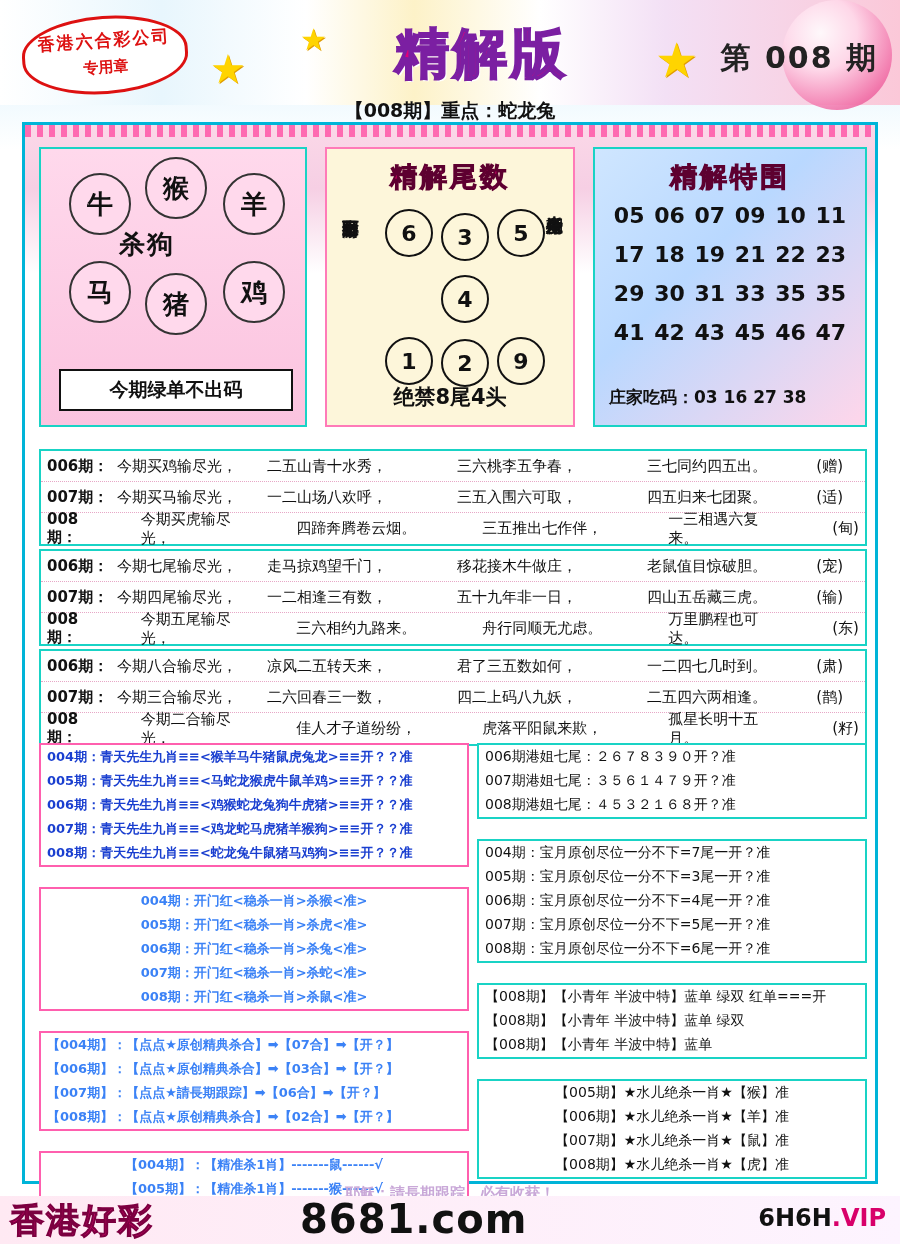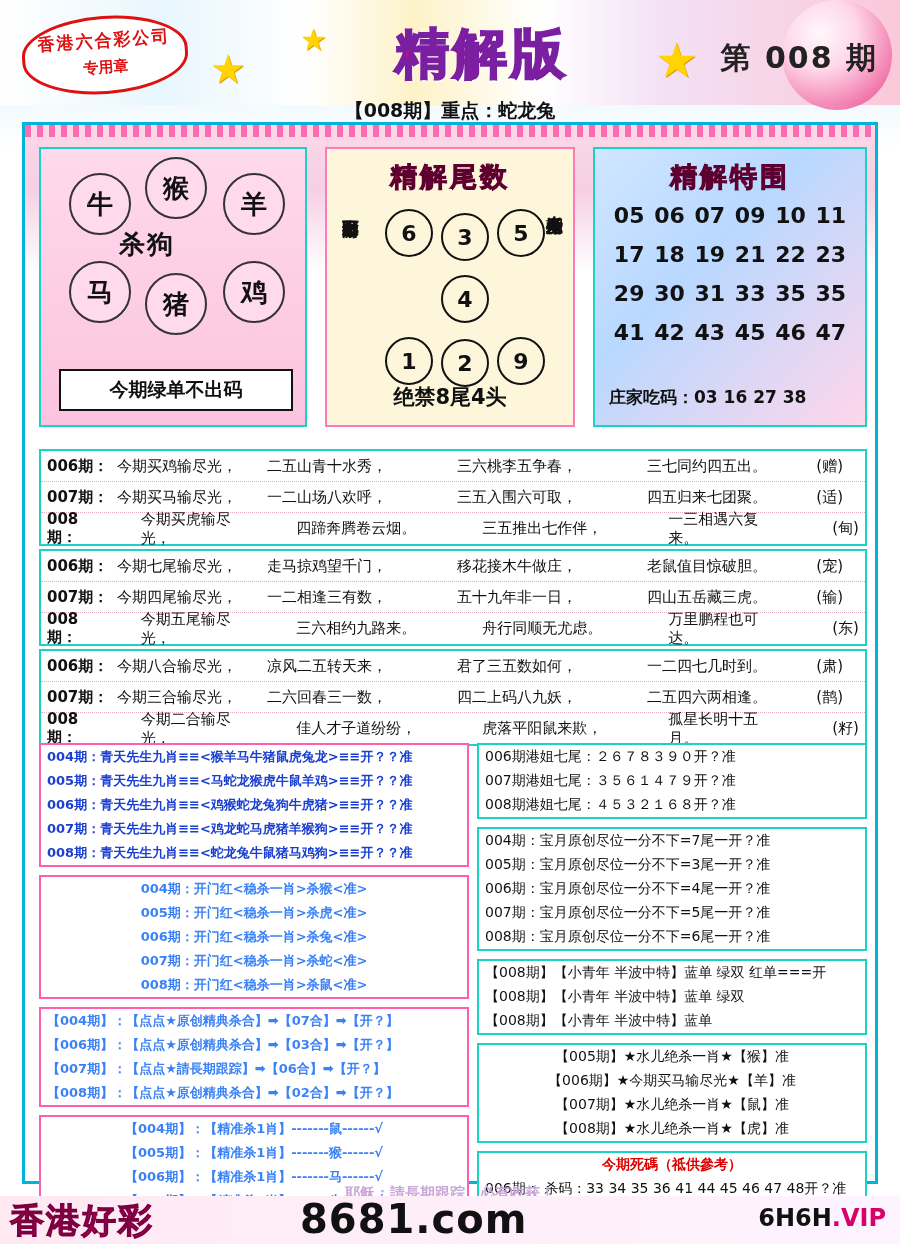--- a/index.html
+++ b/index.html
@@ -139,21 +139,21 @@
   .vrow .c1{width:150px;}
   .vrow .c2{width:190px;}
   .vrow .c3{width:190px;}
   .vrow .c4{width:150px;}
   .vrow .tail{width:46px;text-align:right;}
   
   .colL{position:absolute;left:14px;top:618px;width:430px;}
   .colR{position:absolute;left:452px;top:618px;width:390px;}
   .panel{
     border:2px solid #ff5fae;background:#fff;box-sizing:border-box;
-    margin-bottom:8px;
+    margin-bottom:20px;
   }
   .panel.cy{border-color:#19d3c5;}
   .prow{
     font-size:13px;color:#111;padding:3px 6px;white-space:nowrap;
   }
   .prow.blue{color:#1a3fd0;font-weight:bold;}
   .prow.mag{color:#3b82f6;font-weight:bold;}
   .prow.center{text-align:center;}
   .prow.big{font-size:14px;}
   .panelTitleRed{color:#d00;font-weight:bold;text-align:center;font-size:14px;padding:3px 0;}
@@ -388,21 +388,21 @@
         <div class="prow big">007期：宝月原创尽位一分不下=5尾一开？准</div>
         <div class="prow big">008期：宝月原创尽位一分不下=6尾一开？准</div>
       </div>
       <div class="panel cy">
         <div class="prow big">【008期】【小青年 半波中特】蓝单    绿双   红单===开</div>
         <div class="prow big">【008期】【小青年 半波中特】蓝单    绿双</div>
         <div class="prow big">【008期】【小青年 半波中特】蓝单</div>
       </div>
       <div class="panel cy">
         <div class="prow big center">【005期】★水儿绝杀一肖★【猴】准</div>
-        <div class="prow big center">【006期】★今期买马输尽光★【羊】准</div>
+        <div class="prow big center">【006期】★水儿绝杀一肖★【羊】准</div>
         <div class="prow big center">【007期】★水儿绝杀一肖★【鼠】准</div>
         <div class="prow big center">【008期】★水儿绝杀一肖★【虎】准</div>
       </div>
       <div class="panel cy">
         <div class="panelTitleRed">今期死碼（祗供參考）</div>
         <div class="prow big">006期：  杀码：33 34 35 36 41 44 45 46 47 48开？准</div>
         <div class="prow big">007期：  杀码：26 27 31 32 36 37 38 39 43 44开？准</div>
         <div class="prow big">008期：  杀码：26 27 28 32 36 39 41 42 43 44开？准</div>
       </div>
     </div>

